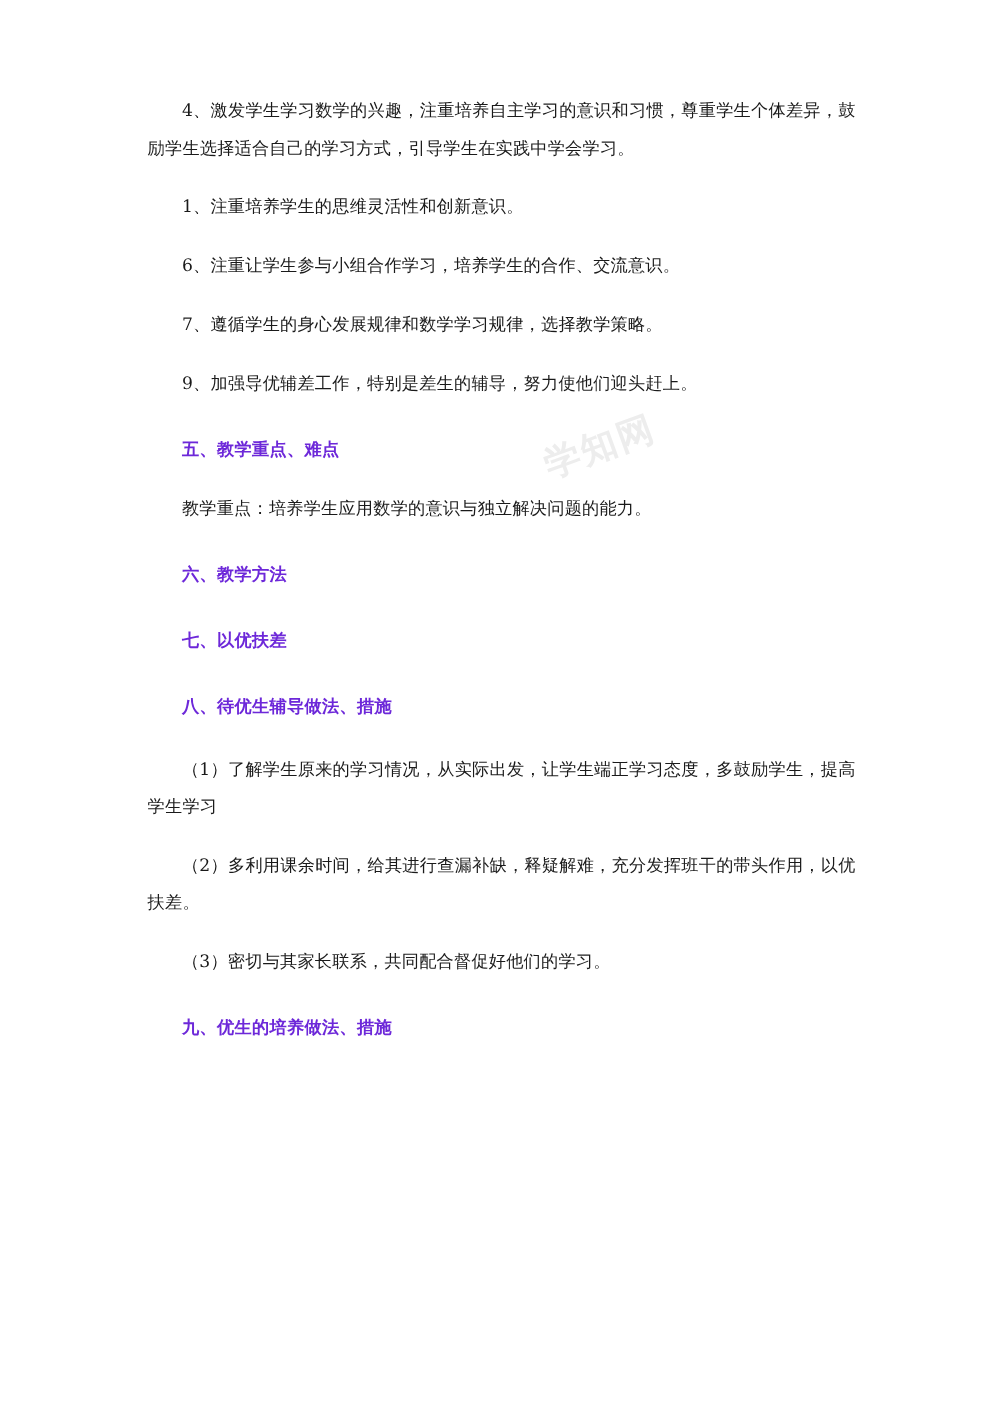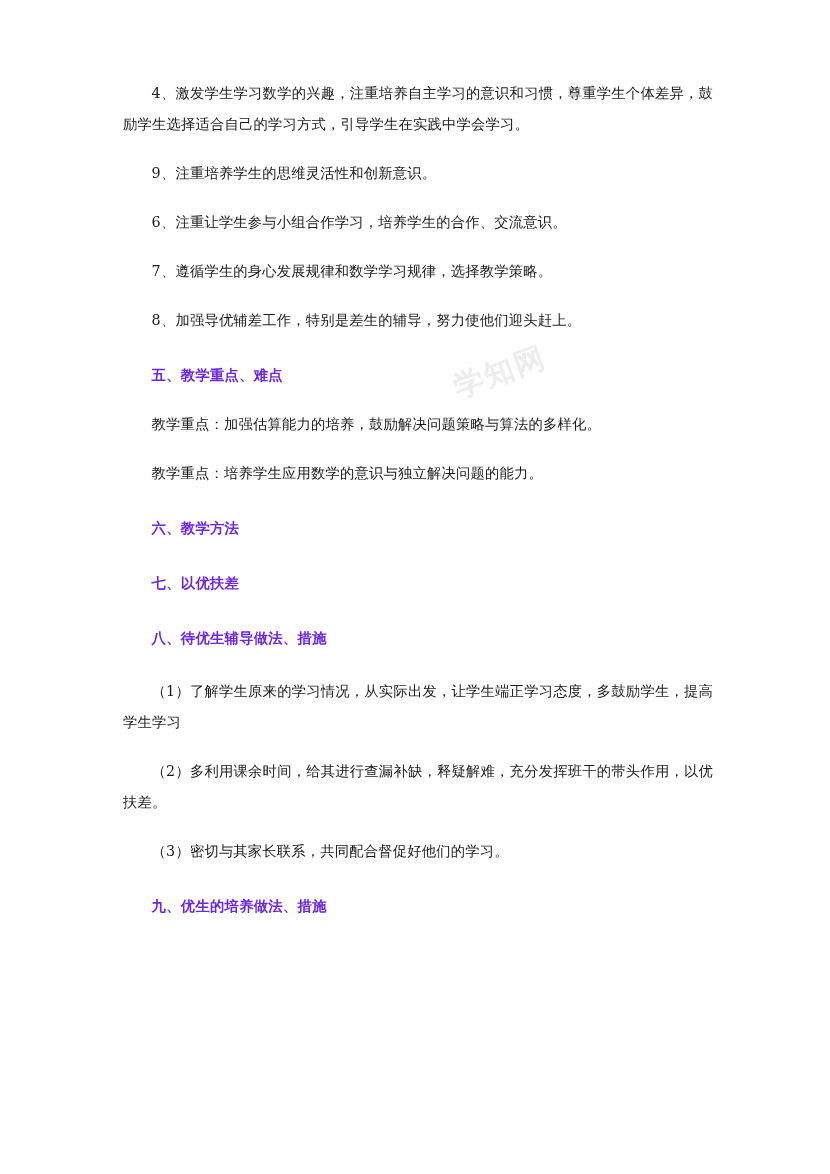--- a/index.html
+++ b/index.html
@@ -71,27 +71,26 @@
 <body>
 
 <div class="page">
 
   <div class="watermark wm1">学知网</div>
   <div class="watermark wm2">学知网</div>
 
   <div class="content">
 
     <p class="para">4、激发学生学习数学的兴趣，注重培养自主学习的意识和习惯，尊重学生个体差异，鼓励学生选择适合自己的学习方式，引导学生在实践中学会学习。</p>
-    <p class="para">9、注重培养学生的思维灵活性和创新意识。</p>
+    <p class="para">1、注重培养学生的思维灵活性和创新意识。</p>
     <p class="para">6、注重让学生参与小组合作学习，培养学生的合作、交流意识。</p>
     <p class="para">7、遵循学生的身心发展规律和数学学习规律，选择教学策略。</p>
-    <p class="para">8、加强导优辅差工作，特别是差生的辅导，努力使他们迎头赶上。</p>
+    <p class="para">9、加强导优辅差工作，特别是差生的辅导，努力使他们迎头赶上。</p>
 
     <h2 class="heading gap-top">五、教学重点、难点</h2>
-    <p class="para">教学重点：加强估算能力的培养，鼓励解决问题策略与算法的多样化。</p>
     <p class="para">教学重点：培养学生应用数学的意识与独立解决问题的能力。</p>
 
     <h2 class="heading gap-top">六、教学方法</h2>
 
     <h2 class="heading gap-top">七、以优扶差</h2>
 
     <h2 class="heading gap-top">八、待优生辅导做法、措施</h2>
     <p class="para gap-top">（1）了解学生原来的学习情况，从实际出发，让学生端正学习态度，多鼓励学生，提高学生学习</p>
     <p class="para">（2）多利用课余时间，给其进行查漏补缺，释疑解难，充分发挥班干的带头作用，以优扶差。</p>
     <p class="para">（3）密切与其家长联系，共同配合督促好他们的学习。</p>

